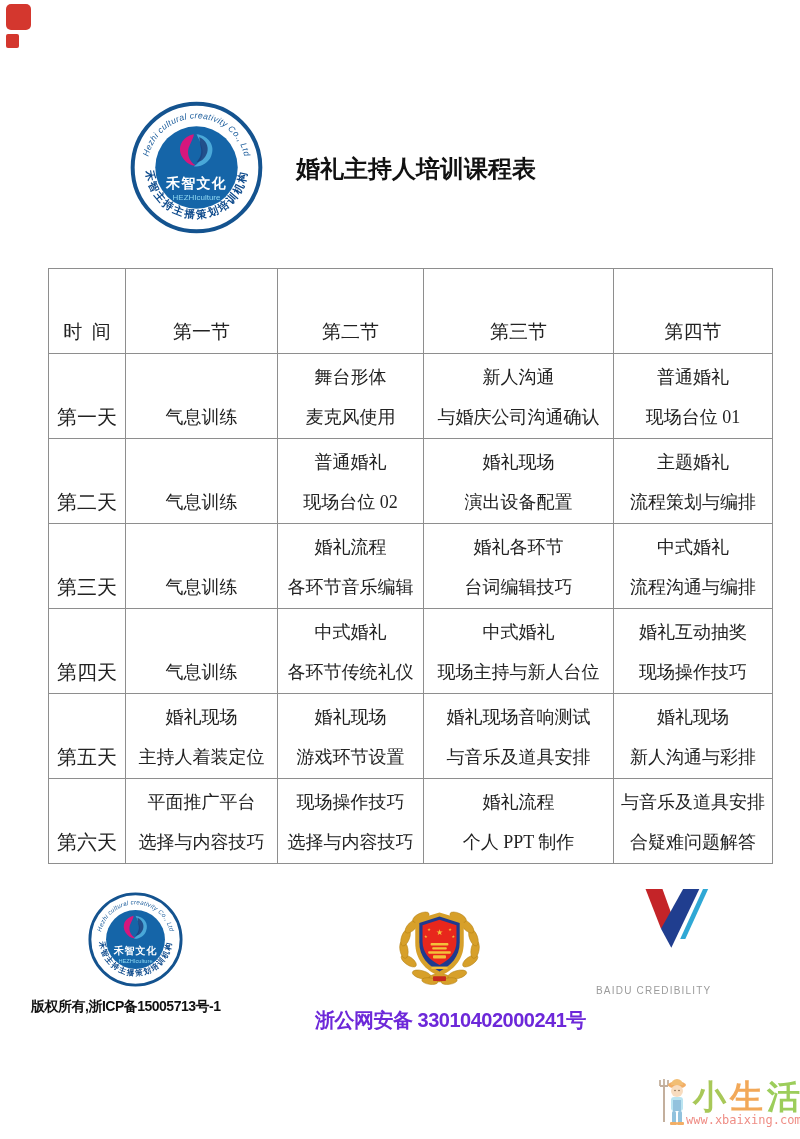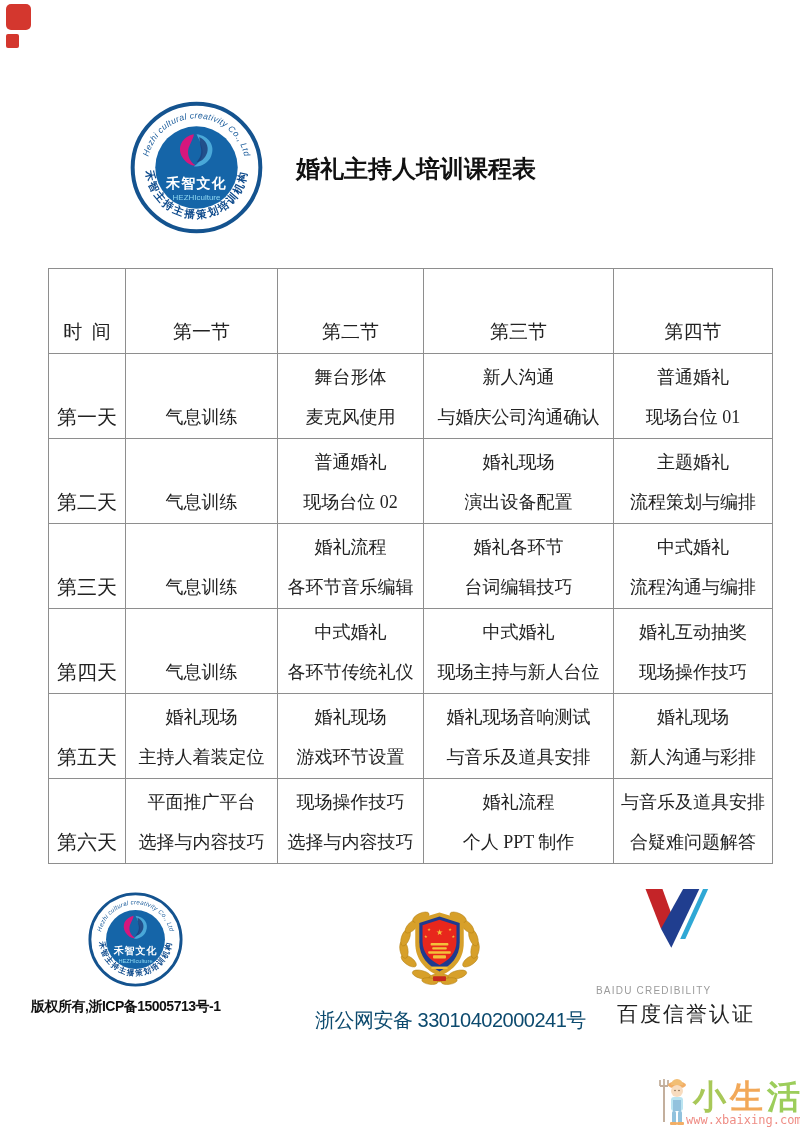--- a/index.html
+++ b/index.html
@@ -31,21 +31,21 @@
           font-family:"Liberation Serif","DejaVu Serif",serif;font-size:18px;color:#222;white-space:pre;}
   .l1{height:38px;padding-top:4px;}
   .l2{height:42px;}
   thead .l2{font-size:19px;}
   td.day .l2{font-size:20px;}
 
   
   .copyright{position:absolute;left:31px;top:998px;font-size:14px;font-weight:bold;color:#111;
              letter-spacing:-0.5px;white-space:nowrap;}
   .badge{position:absolute;left:391px;top:893px;width:97px;height:97px;}
-  .beian{position:absolute;left:315px;top:1007px;font-size:20px;font-weight:normal;color:#0c4a6e;
+  .beian{position:absolute;left:315px;top:1007px;font-size:20px;font-weight:bold;color:#6d28d9;
          letter-spacing:-0.5px;white-space:nowrap;}
   .baidu-v{position:absolute;left:630px;top:883px;width:90px;height:70px;}
   .baidu-cn{position:absolute;left:596px;top:953px;width:180px;text-align:center;font-size:24px;
             color:#8e8e8e;letter-spacing:3px;white-space:nowrap;}
   .baidu-en{position:absolute;left:596px;top:985px;width:180px;font-size:10px;
             color:#9b9b9b;letter-spacing:1.2px;white-space:nowrap;}
   .baidu-cert{position:absolute;left:596px;top:1000px;width:180px;text-align:center;font-size:21px;
             color:#222;letter-spacing:2px;white-space:nowrap;}
 
   
@@ -302,21 +302,20 @@
   </svg>
 
   <div class="beian">浙公网安备 33010402000241号</div>
 
   <svg class="baidu-v" viewBox="0 0 100 95">
     <polygon points="10,8 33,8 48,50 31,62" fill="#c42428"></polygon>
     <polygon points="31,62 45,88 83,8 61,8" fill="#203e8f"></polygon>
     <polygon points="88,8 95,8 64,76 57,76" fill="#2fa8d5"></polygon>
   </svg>
   <div class="baidu-en">BAIDU CREDIBILITY</div>
-  <div class="baidu-cert">百度信誉认证</div>
 
   <svg class="farmer" viewBox="0 0 32 52">
     <line x1="6" y1="10" x2="6" y2="46" stroke="#b9a28c" stroke-width="2"></line>
     <path d="M2,10 L2,4 M6,10 L6,3 M10,10 L10,4 M2,10 L10,10" stroke="#b9a28c" stroke-width="1.8" fill="none"></path>
     <ellipse cx="19" cy="9" rx="9" ry="3.5" fill="#f0a04b"></ellipse>
     <path d="M13,9 A6,6 0 0 1 25,9 Z" fill="#f0b35c"></path>
     <circle cx="19" cy="15" r="6" fill="#f7d7b5"></circle>
     <circle cx="17" cy="14.5" r="0.8" fill="#6b4a2b"></circle>
     <circle cx="21" cy="14.5" r="0.8" fill="#6b4a2b"></circle>
     <rect x="13" y="21" width="12" height="14" rx="3" fill="#aee0ef"></rect>

